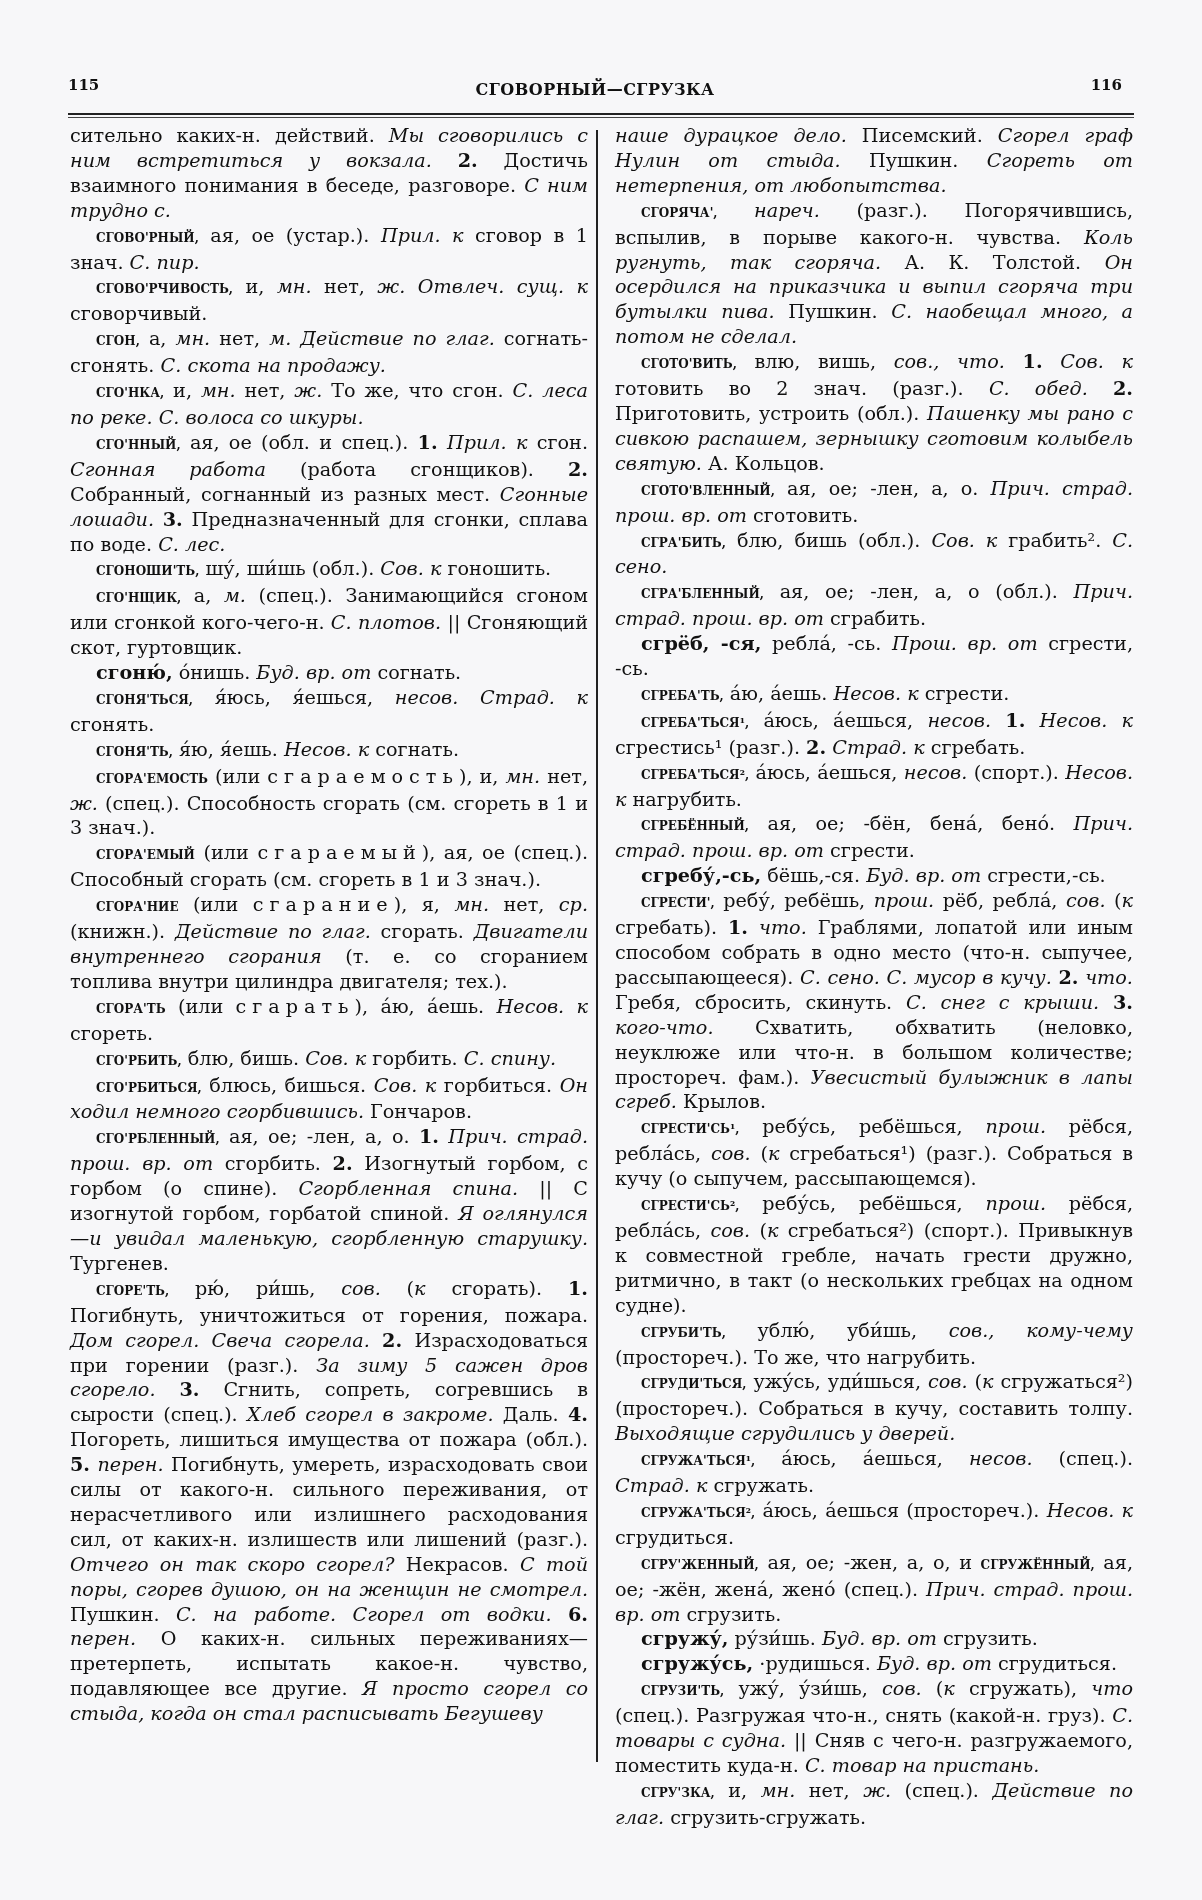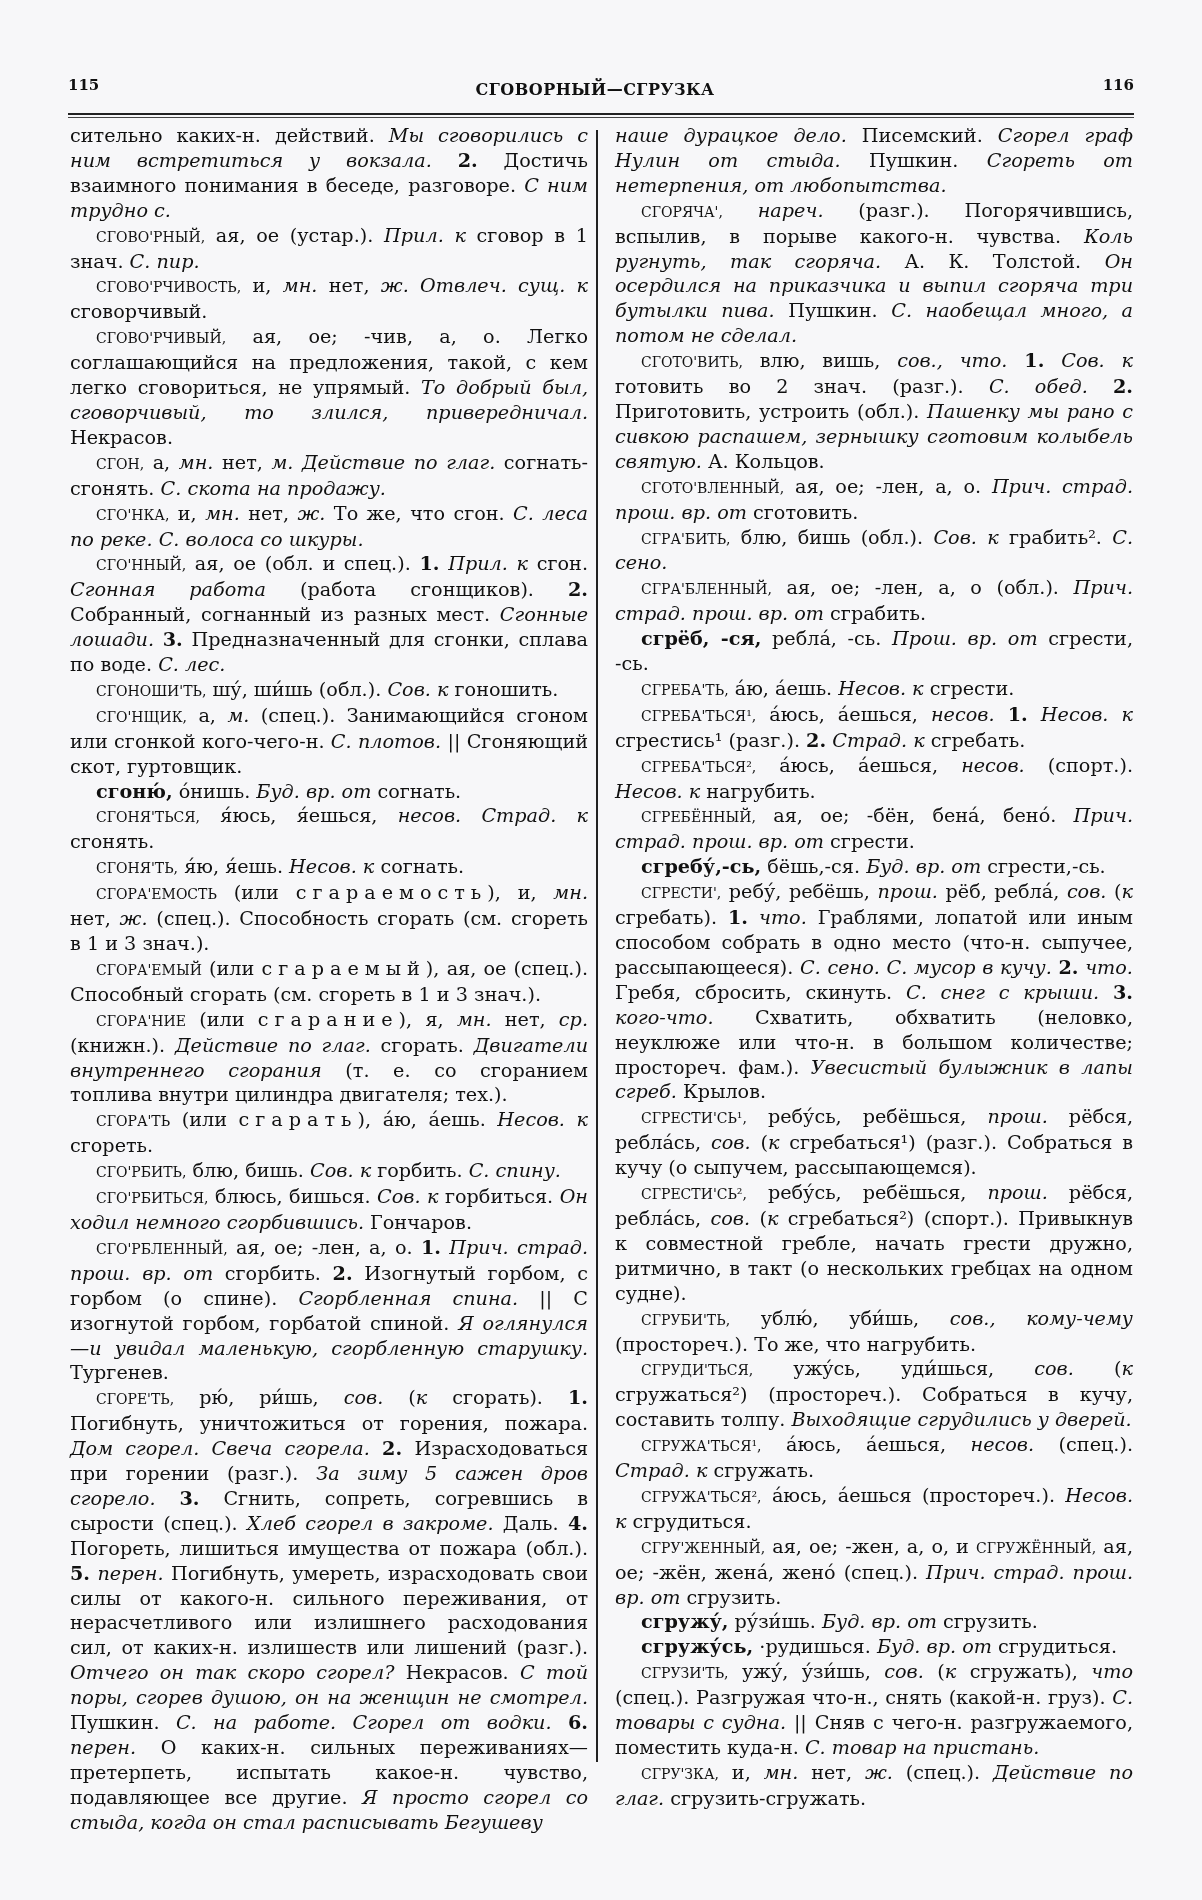--- a/index.html
+++ b/index.html
@@ -1,49 +1,48 @@
 <!DOCTYPE html>
 <html><head>
 <meta charset="utf-8">
 <style>
   html, body { margin:0; padding:0; background:#f7f7f9; }
   body { width:1202px; height:1900px; position:relative; overflow:hidden;
          font-family:"DejaVu Serif", "Liberation Serif", serif; color:#111; }
   .hdr { position:absolute; top:72px; left:68px; width:1066px; height:32px; }
   .pnum { position:absolute; top:4px; font-weight:bold; font-size:15px; font-family:"DejaVu Serif", serif; }
-  .pnum.l { left:0; } .pnum.r { right:0; }
+  .pnum.l { left:0; } .pnum.r { right:12px; }
   .run { position:absolute; left:0; right:12px; top:8px; text-align:center; font-weight:bold; font-size:16px; letter-spacing:0.5px; }
   .rule1 { position:absolute; top:113px; left:68px; width:1066px; height:2px; background:#222; }
   .rule2 { position:absolute; top:117px; left:68px; width:1066px; height:1px; background:#444; }
   .sep { position:absolute; left:596px; top:130px; width:1.5px; height:1632px; background:#222; }
   .col { position:absolute; top:124px; width:518px; font-size:19.2px; line-height:24.9px; text-align:justify; }
   .col.left { left:70px; } .col.right { left:615px; }
   .col p { margin:0; text-indent:26px; }
   .col p.cont { text-indent:0; }
-  .hw { font-weight:normal; font-family:"DejaVu Serif", serif; font-size:14px;margin-top:35px; }
+  .hw { font-weight:bold; font-family:"DejaVu Serif", serif; font-size:12px;margin-top:35px; }
   .it { font-style:italic; }
   .sp { letter-spacing:6px; }
   .b { font-weight:bold; }
 </style>
 </head>
 <body>
 
 <div class="hdr">
   <span class="pnum l">115</span>
   <div class="run">СГОВОРНЫЙ—СГРУЗКА</div>
   <span class="pnum r">116</span>
 </div>
 <div class="rule1"></div>
 <div class="rule2"></div>
 
 <div class="col left" id="col-left">
     <p class="cont"><span>сительно каких-н. действий. </span><span class="it">Мы сговорились с ним встретиться у вокзала.</span><span> </span><span class="b">2.</span><span> Достичь взаимного понимания в беседе, разговоре. </span><span class="it">С ним трудно с.</span></p>
     <p class=""><span class="hw">СГОВО'РНЫЙ,</span><span> ая, ое (устар.). </span><span class="it">Прил. к</span><span> сговор в 1 знач. </span><span class="it">С. пир.</span></p>
     <p class=""><span class="hw">СГОВО'РЧИВОСТЬ,</span><span> и, </span><span class="it">мн.</span><span> нет, </span><span class="it">ж. Отвлеч. сущ. к</span><span> сговорчивый.</span></p>
-    <p class=""><span class="hw">СГОВО'РЧИВЫЙ,</span><span> ая, ое; -чив, а, о. Легко соглашающийся на предложения, такой, с кем легко сговориться, не упрямый. </span><span class="it">То добрый был, сговорчивый, то злился, привередничал.</span><span> Некрасов.</span></p>
     <p class=""><span class="hw">СГОН,</span><span> а, </span><span class="it">мн.</span><span> нет, </span><span class="it">м. Действие по глаг.</span><span> согнать-сгонять. </span><span class="it">С. скота на продажу.</span></p>
     <p class=""><span class="hw">СГО'НКА,</span><span> и, </span><span class="it">мн.</span><span> нет, </span><span class="it">ж.</span><span> То же, что сгон. </span><span class="it">С. леса по реке. С. волоса со шкуры.</span></p>
     <p class=""><span class="hw">СГО'ННЫЙ,</span><span> ая, ое (обл. и спец.). </span><span class="b">1.</span><span> </span><span class="it">Прил. к</span><span> сгон. </span><span class="it">Сгонная работа</span><span> (работа сгонщиков). </span><span class="b">2.</span><span> Собранный, согнанный из разных мест. </span><span class="it">Сгонные лошади.</span><span> </span><span class="b">3.</span><span> Предназначенный для сгонки, сплава по воде. </span><span class="it">С. лес.</span></p>
     <p class=""><span class="hw">СГОНОШИ'ТЬ,</span><span> шу́, ши́шь (обл.). </span><span class="it">Сов. к</span><span> гоношить.</span></p>
     <p class=""><span class="hw">СГО'НЩИК,</span><span> а, </span><span class="it">м.</span><span> (спец.). Занимающийся сгоном или сгонкой кого-чего-н. </span><span class="it">С. плотов.</span><span> || Сгоняющий скот, гуртовщик.</span></p>
     <p class=""><span class="b">сгоню́,</span><span> о́нишь. </span><span class="it">Буд. вр. от</span><span> согнать.</span></p>
     <p class=""><span class="hw">СГОНЯ'ТЬСЯ,</span><span> я́юсь, я́ешься, </span><span class="it">несов. Страд. к</span><span> сгонять.</span></p>
     <p class=""><span class="hw">СГОНЯ'ТЬ,</span><span> я́ю, я́ешь. </span><span class="it">Несов. к</span><span> согнать.</span></p>
     <p class=""><span class="hw">СГОРА'ЕМОСТЬ</span><span> (или </span><span class="sp">сгараемость</span><span>), и, </span><span class="it">мн.</span><span> нет, </span><span class="it">ж.</span><span> (спец.). Способность сгорать (см. сгореть в 1 и 3 знач.).</span></p>
     <p class=""><span class="hw">СГОРА'ЕМЫЙ</span><span> (или </span><span class="sp">сгараемый</span><span>), ая, ое (спец.). Способный сгорать (см. сгореть в 1 и 3 знач.).</span></p>

